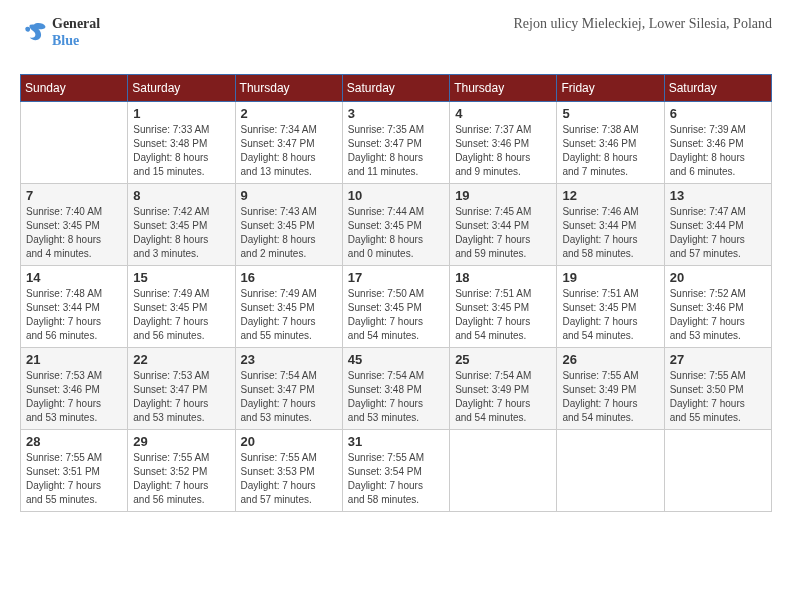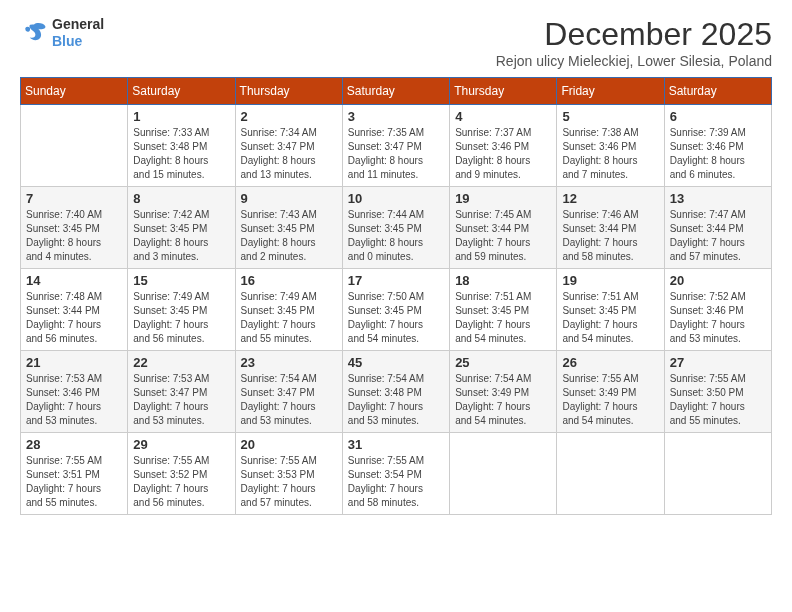--- a/index.html
+++ b/index.html
@@ -7,21 +7,22 @@
       font-family: Arial, sans-serif;
       background: #fff;
       width: 792px;
       min-height: 612px;
       padding: 16px 20px;
     }
     .header-area {
       display: flex;
       justify-content: space-between;
       align-items: flex-start;
-      margin-bottom: 8px;
+      margin-bottom: 24px;
+      font-family: Liberation Serif, serif;
     }
     .logo {
       display: flex;
       align-items: center;
       gap: 4px;
     }
     .logo-text {
       display: flex;
       flex-direction: column;
       font-size: 14px;
@@ -45,21 +46,21 @@
     .subtitle {
       font-size: 14px;
       color: #555;
     }
     .calendar {
       width: 100%;
       border-collapse: collapse;
       font-size: 11px;
     }
     .calendar th {
-      background-color: #c2410c;
+      background-color: #7f1d1d;
       color: #fff;
       padding: 6px 4px;
       text-align: left;
       font-size: 12px;
       font-weight: normal;
       border: 1px solid #3a6aad;
     }
     .calendar td {
       border: 1px solid #ccc;
       padding: 4px 5px;
@@ -95,21 +96,20 @@
     <svg class="logo-bird" viewBox="0 0 40 40" xmlns="http://www.w3.org/2000/svg">
       <path d="M20 8 C24 4, 34 6, 36 10 C38 14, 30 16, 26 14 C30 18, 32 24, 28 28 C24 32, 16 30, 14 26 C18 28, 22 26, 22 22 C22 18, 16 16, 14 12 C12 8, 16 8, 20 8Z" fill="#4a90d9"></path>
       <path d="M14 12 C10 10, 6 12, 8 16 C10 20, 16 18, 14 12Z" fill="#4a90d9"></path>
     </svg>
     <div class="logo-text">
       <span class="general">General</span>
       <span class="blue">Blue</span>
     </div>
   </div>
   <div class="title-area">
-    <div class="month-title">December 2025</div>
     <div class="subtitle">Rejon ulicy Mieleckiej, Lower Silesia, Poland</div>
   </div>
 </div>
 
 <table class="calendar">
   <thead>
     <tr>
     <th>Sunday</th>
         <th>Saturday</th>
         <th>Thursday</th>

